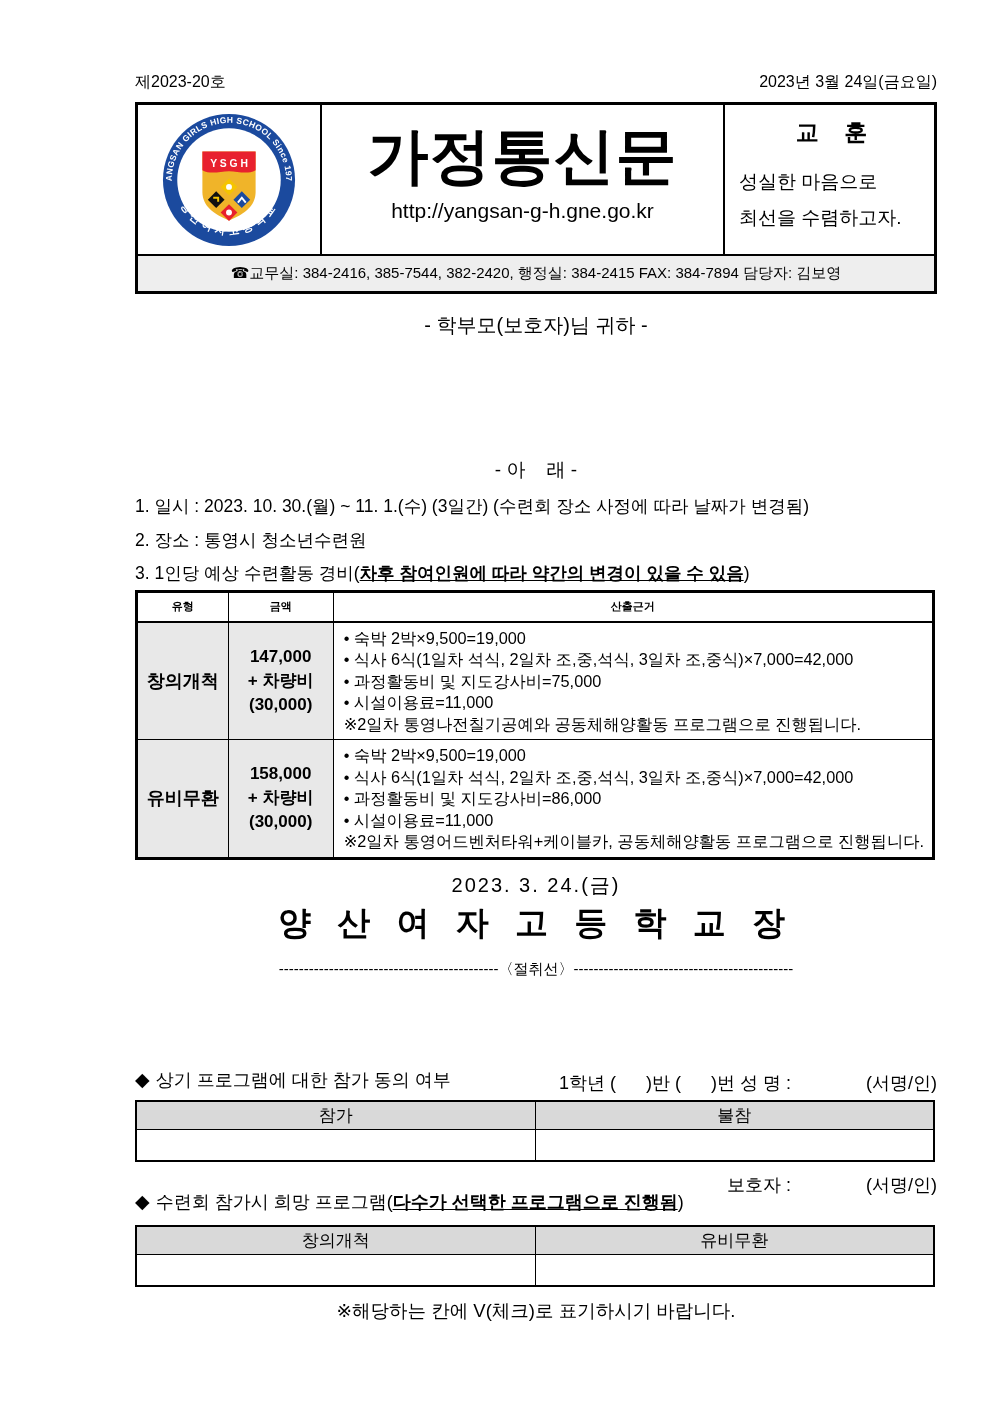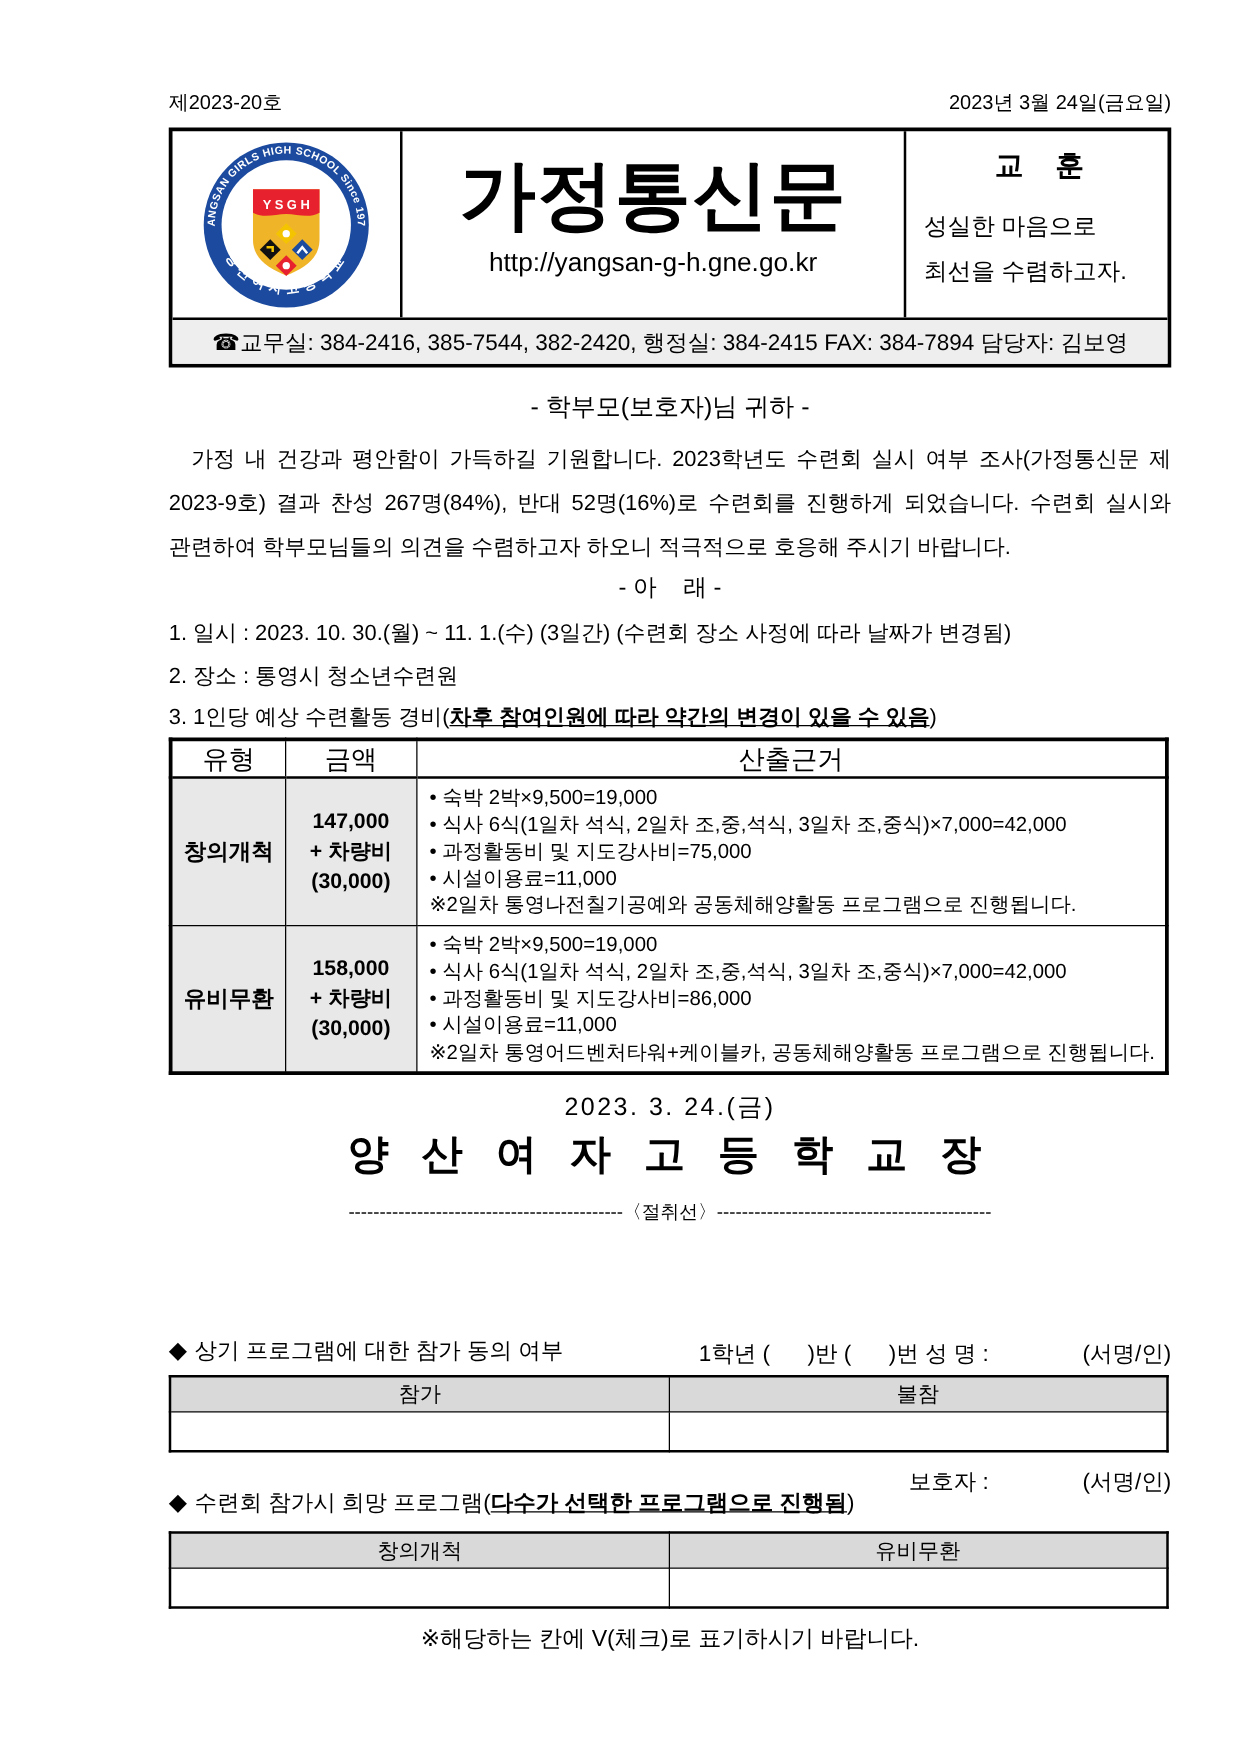--- a/index.html
+++ b/index.html
@@ -22,39 +22,39 @@
   }
   .cell-logo { border-right:2px solid #000; display:flex; align-items:center; justify-content:center; }
   .cell-title { border-right:2px solid #000; text-align:center; padding-top:10px; }
   .doc-title { font-size:61px; font-weight:800; letter-spacing:1px; line-height:1.35; }
   .doc-url { font-size:21px; font-weight:500; margin-top:2px; }
   .cell-motto { padding:12px 10px 0 14px; }
   .motto-title { text-align:center; font-size:23px; font-weight:700; white-space:pre; margin-bottom:16px; }
   .motto-line { font-size:19px; line-height:36px; font-weight:500; }
   .cell-contact {
     grid-column:1/4; border-top:2px solid #000; background:#eeeeee;
-    display:flex; align-items:center; justify-content:center; font-size:18px;
+    display:flex; align-items:center; justify-content:center; font-size:15px;
   }
 
   
   .salutation { top:312px; text-align:center; font-size:20px; }
   .paragraph {
     top:350px; font-size:17.5px; line-height:35px; text-align:justify;
     text-indent:18px; word-break:keep-all;
   }
   .below-title { top:457px; text-align:center; font-size:19px; white-space:pre; }
   .items { top:490px; font-size:17.5px; line-height:33.5px; }
   .emph { font-weight:700; text-decoration:underline; }
 
   
   .cost-table-wrap { top:590px; }
   table { border-collapse:collapse; width:800px; }
   .cost-table { border:3px solid #000; }
   .cost-table th, .cost-table td { border:1.5px solid #000; }
-  .cost-table th { height:30px; font-weight:400; font-size:21px; border-bottom:2.5px solid #000; }
+  .cost-table th { height:30px; font-weight:700; font-size:11px; border-bottom:2.5px solid #000; }
   .col-type { width:104px; } .col-amt { width:112px; }
   .lbl-cell { background:#e8e8e8; text-align:center; font-weight:700; font-size:18px; }
   .amt-cell { background:#e8e8e8; text-align:center; font-weight:700; font-size:17px; line-height:24px; }
   .det-cell { padding:5px 8px 4px 10px; font-size:16.3px; line-height:21.5px; height:112px; vertical-align:middle; }
   .det-cell div { white-space:nowrap; }
 
   
   .date-line { top:872px; text-align:center; font-size:20px; letter-spacing:2px; }
   .signature { top:901px; text-align:center; font-size:33px; font-weight:700; letter-spacing:9px;
                font-family:"Liberation Serif","DejaVu Serif",serif; }
@@ -126,21 +126,20 @@
       <div class="motto-line">성실한 마음으로</div>
       <div class="motto-line">최선을 수렴하고자.</div>
     </div>
     <div class="cell-contact">
       <span>☎교무실: 384-2416, 385-7544, 382-2420, 행정실: 384-2415 FAX: 384-7894 담당자: 김보영</span>
     </div>
   </div>
 
   <div class="content-abs salutation">- 학부모(보호자)님 귀하 -</div>
 
-  <div class="content-abs paragraph">가정 내 건강과 평안함이 가득하길 기원합니다. 2023학년도 수련회 실시 여부 조사(가정통신문 제 2023-9호) 결과 찬성 267명(84%), 반대 52명(16%)로 수련회를 진행하게 되었습니다. 수련회 실시와 관련하여 학부모님들의 의견을 수렴하고자 하오니 적극적으로 호응해 주시기 바랍니다.</div>
 
   <div class="content-abs below-title">- 아    래 -</div>
 
   <div class="content-abs items">
     <div>1. 일시 : 2023. 10. 30.(월) ~ 11. 1.(수) (3일간) (수련회 장소 사정에 따라 날짜가 변경됨)</div>
     <div>2. 장소 : 통영시 청소년수련원</div>
     <div><span>3. 1인당 예상 수련활동 경비(</span><span class="emph">차후 참여인원에 따라 약간의 변경이 있을 수 있음</span><span>)</span></div>
   </div>
 
   <div class="content-abs cost-table-wrap">

